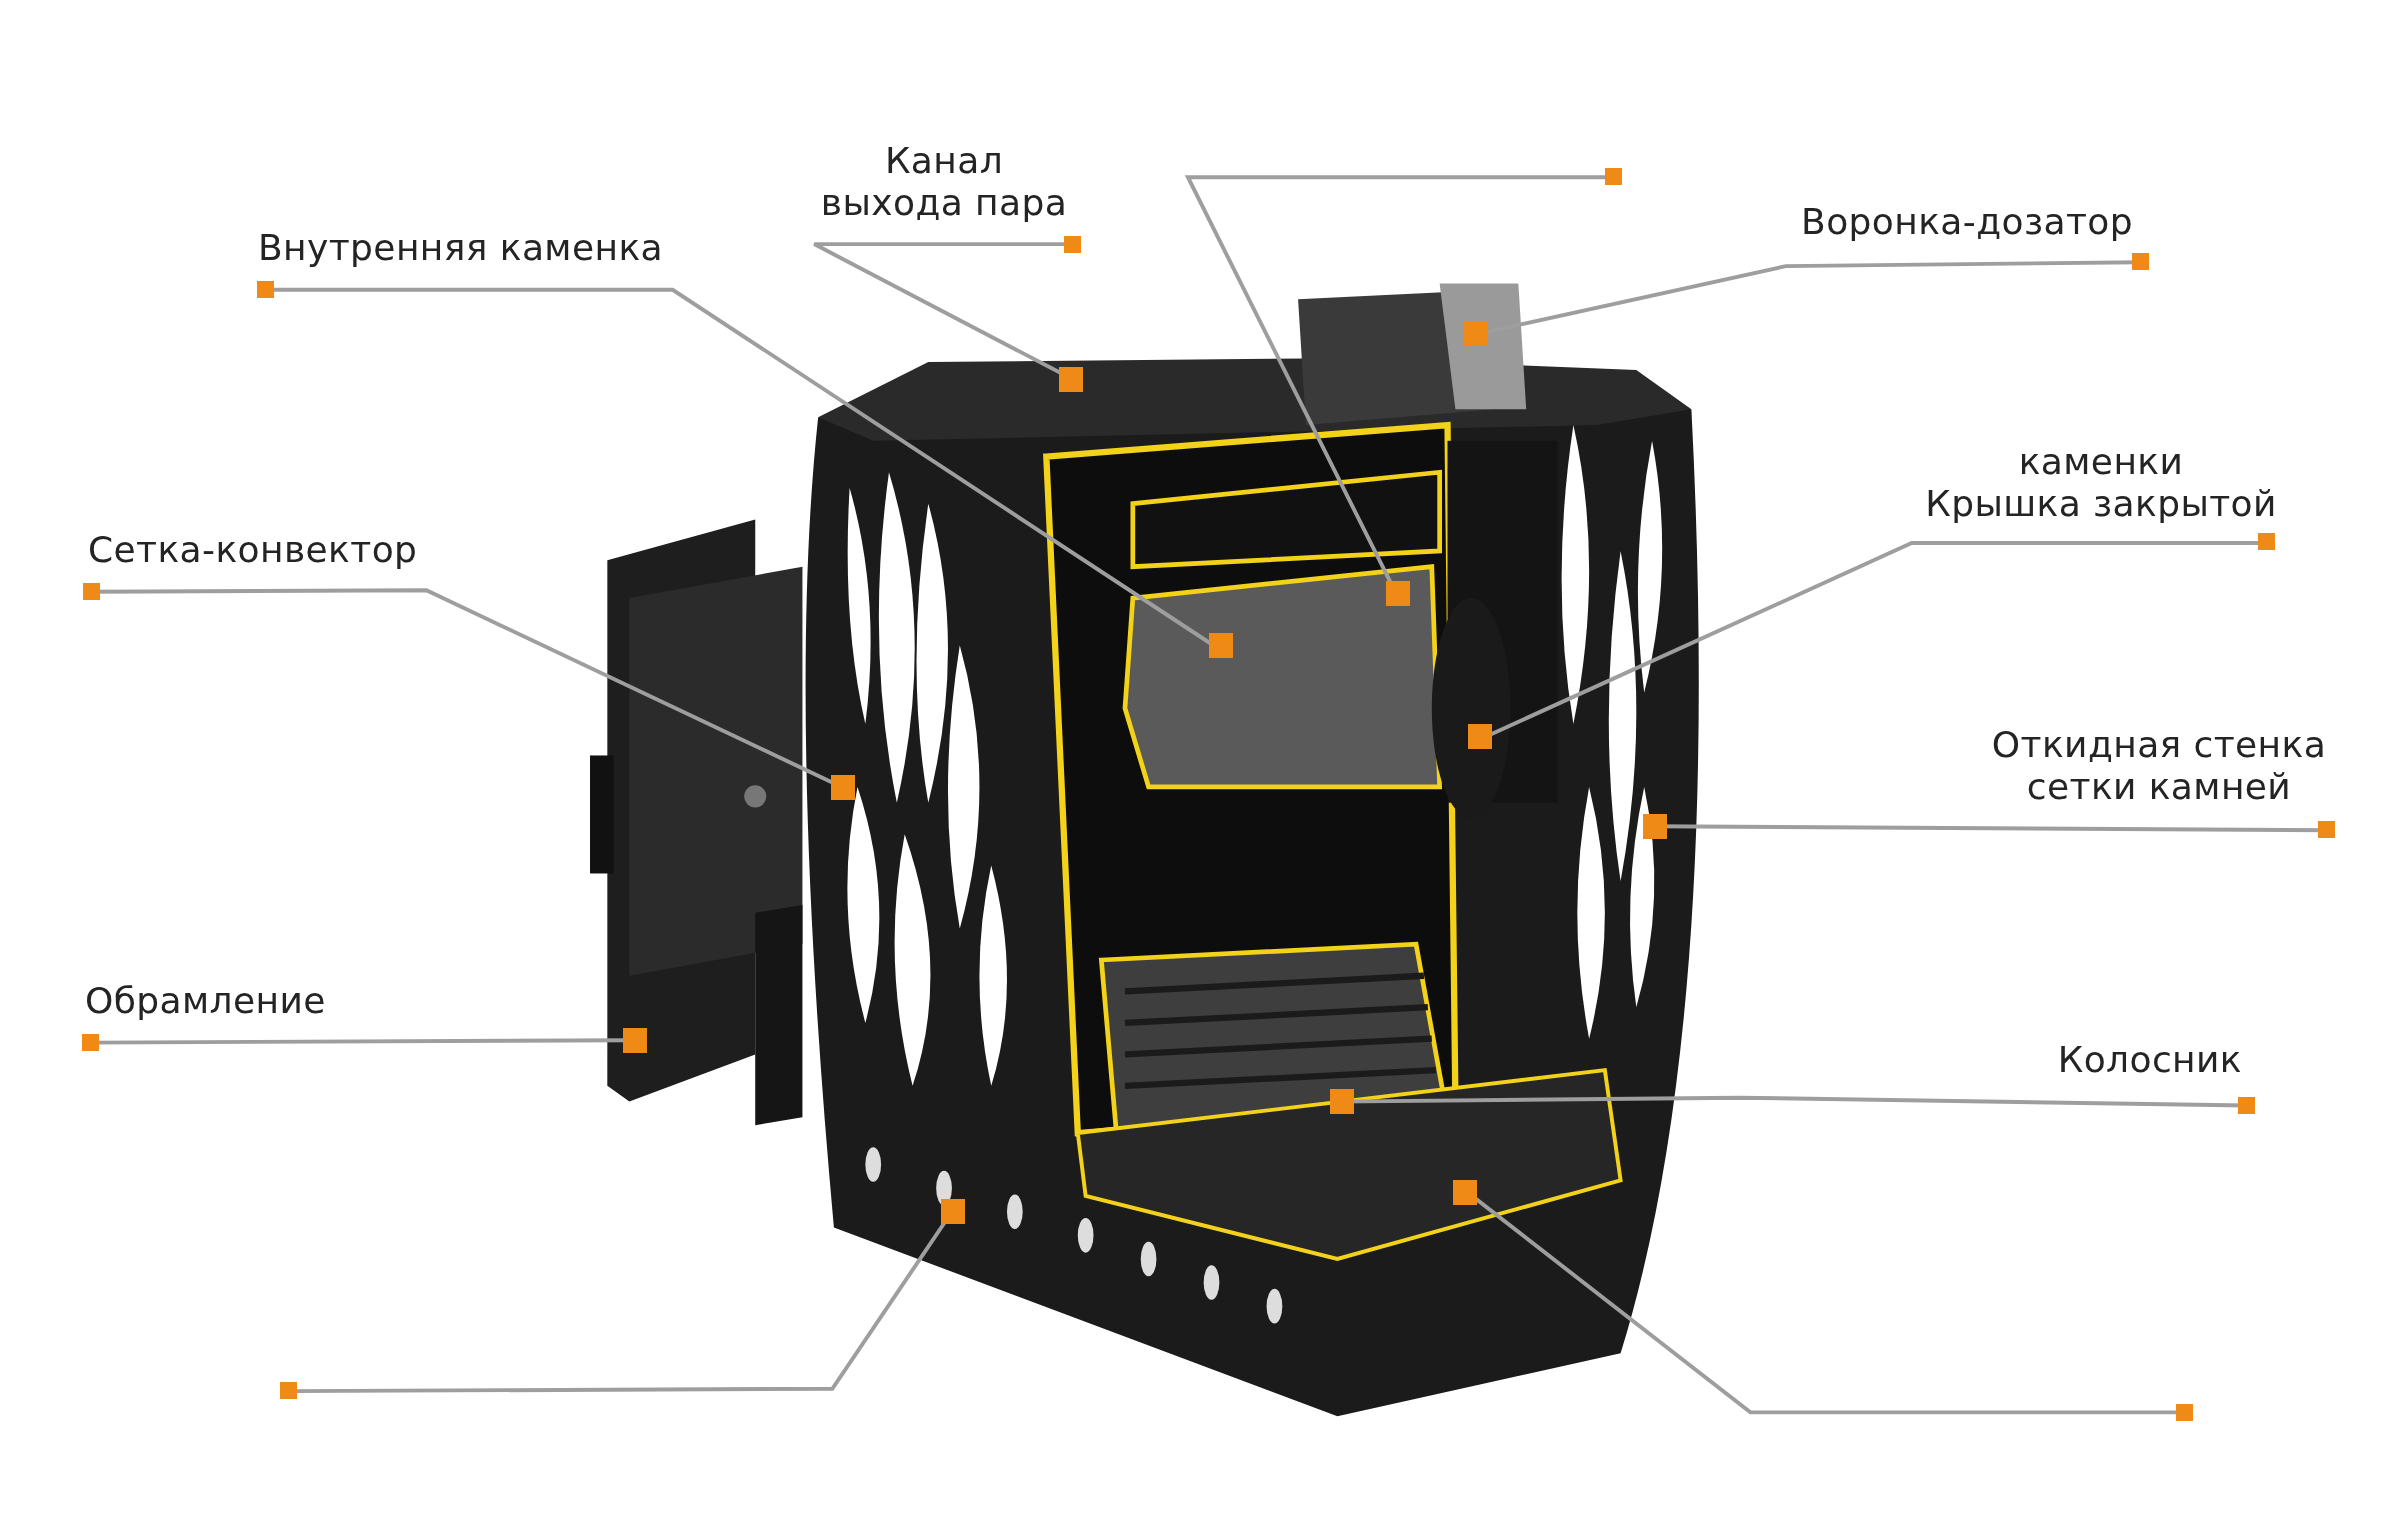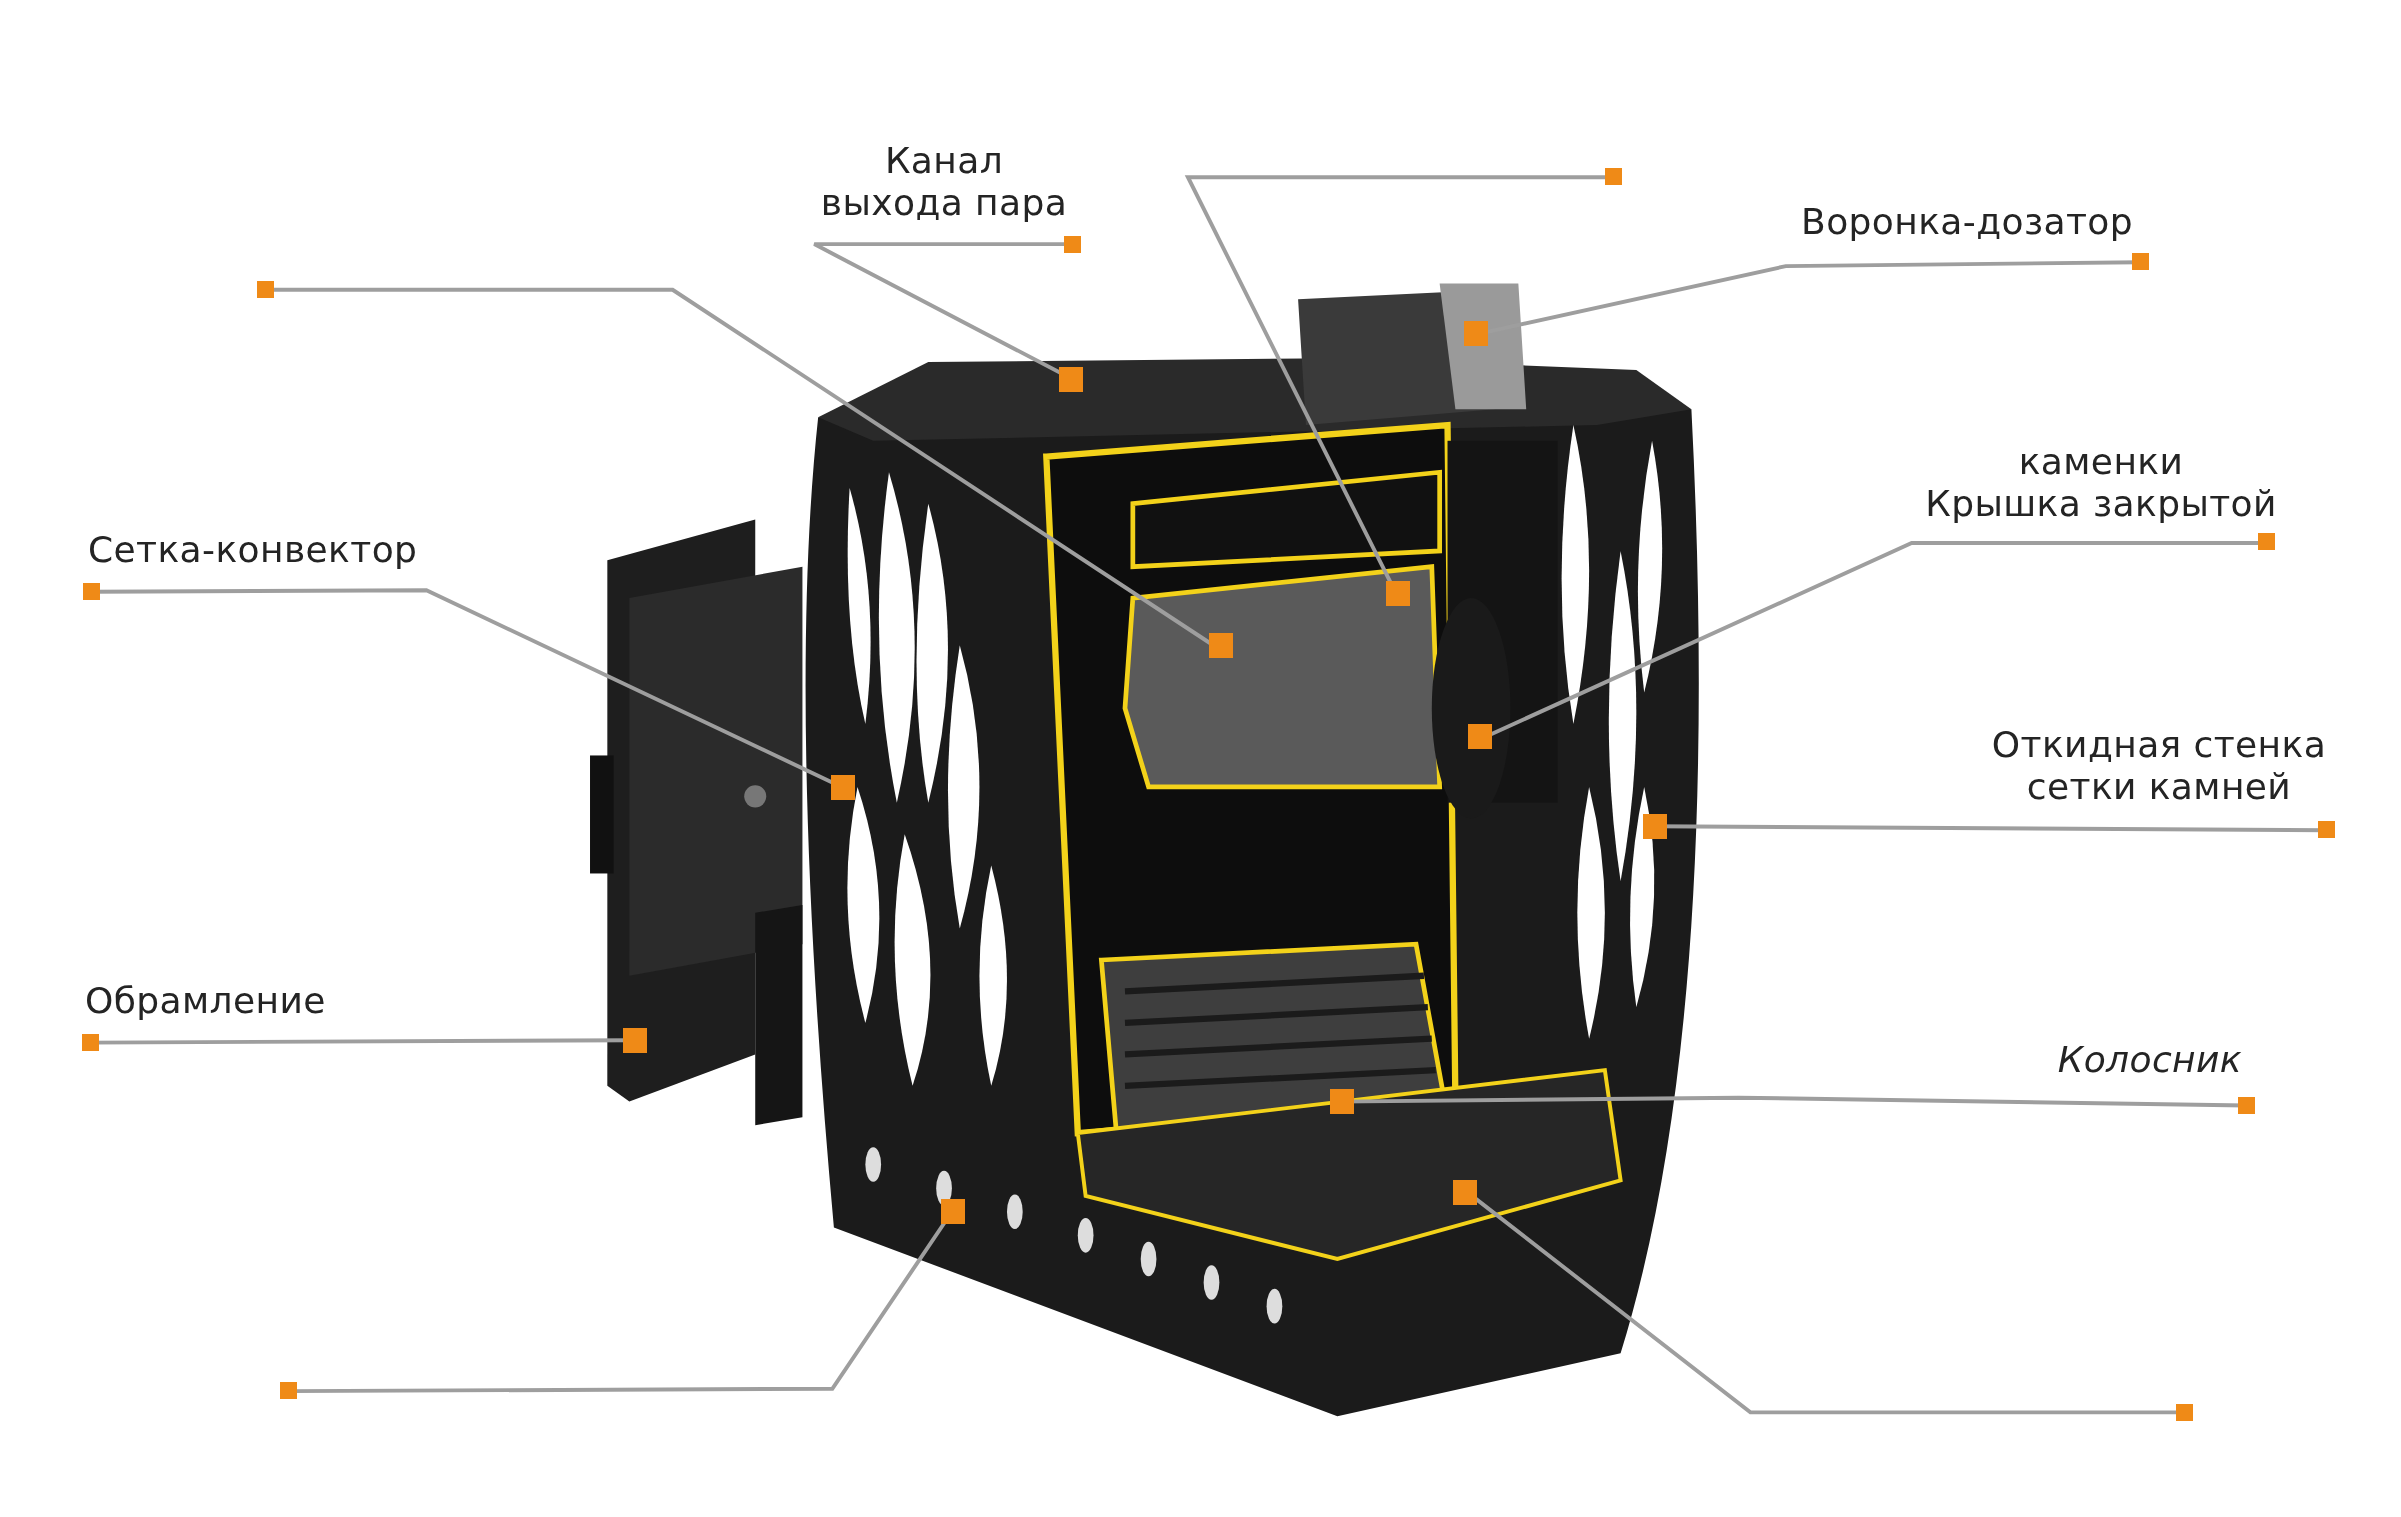--- a/index.html
+++ b/index.html
@@ -2,21 +2,21 @@
 <html style="font-size:12.6px"><head>
 <meta charset="utf-8">
 <style>
   html, body { margin:0; padding:0; background:#ffffff; }
   body { width:2401px; height:1518px; position:relative; overflow:hidden;
          font-family:"DejaVu Sans","Liberation Sans",sans-serif; color:#222222; }
   .stage { position:absolute; left:0; top:0; width:2401px; height:1518px;padding-left:32px; }
   .label { position:absolute; font-size:36px; line-height:42px; color:#242424;
            letter-spacing:0.4px; white-space:nowrap; }
   .label.center { text-align:center; transform:translateX(-50%); }
-  .label.right { text-align:center; transform:translateX(-100%);font-style:italic; }
+  .label.right { text-align:center; transform:translateX(-100%); }
   .marker { position:absolute; width:17.3px; height:17.3px; background:#ef8a17; }
   .marker.big { width:23.6px; height:25px; }
   svg.overlay { position:absolute; left:0; top:0; }
 </style>
 </head>
 <body>
 
 <div class="stage">
 
   <svg class="overlay" width="2401" height="1518" viewBox="0 0 3052 1929">
@@ -116,20 +116,23 @@
   <div class="marker big" style="left:1643px;top:814px"></div>
   <div class="marker big" style="left:623px;top:1028px"></div>
   <div class="marker big" style="left:1330px;top:1089px"></div>
   <div class="marker big" style="left:941px;top:1199px"></div>
   <div class="marker big" style="left:1453px;top:1180px"></div>
 
   <div class="label center" style="left:944px;top:140px">
     <div>Канал</div>
     <div>выхода пара</div>
   </div>
+  <div class="label" style="left:258px;top:227px">
+    <div>Внутренняя каменка</div>
+  </div>
   <div class="label center" style="left:1967px;top:201px">
     <div>Воронка-дозатор</div>
   </div>
   <div class="label center" style="left:2101px;top:441px">
     <div>каменки</div>
     <div>Крышка закрытой</div>
   </div>
   <div class="label" style="left:88px;top:529px">
     <div>Сетка-конвектор</div>
   </div>

